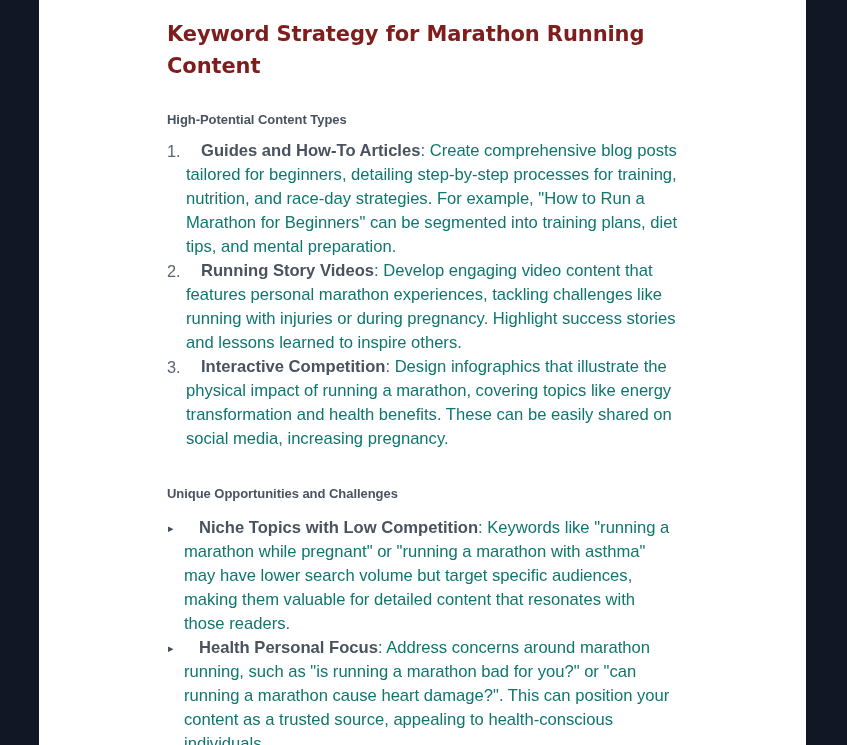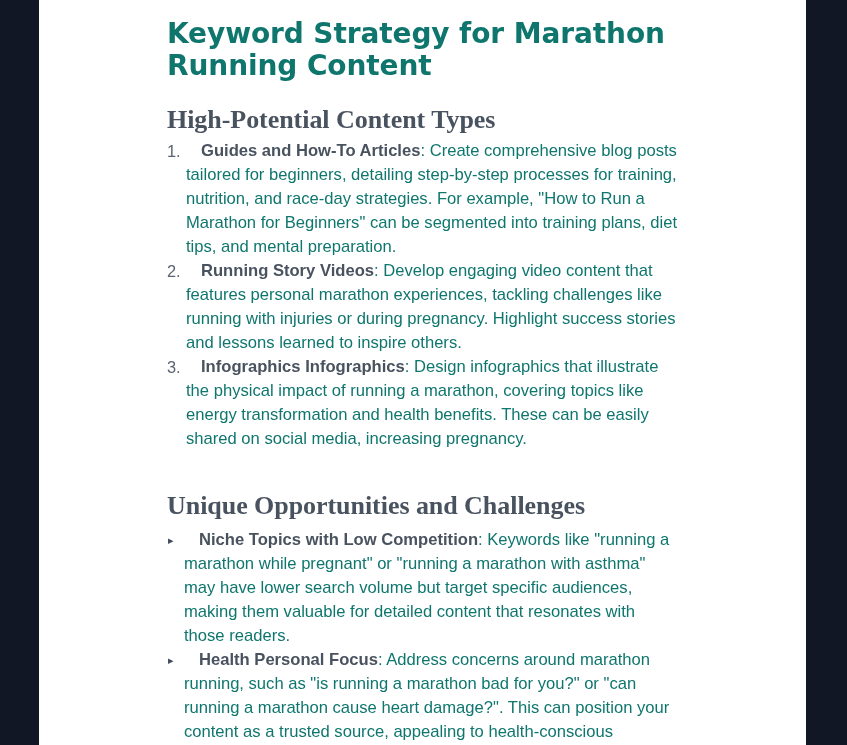--- a/index.html
+++ b/index.html
@@ -36,41 +36,41 @@
   .doc {
     position: absolute;
     left: 128px;       
     top: 0;
     width: 512px;      
   }
 
   
   .doc-title {
     font-family: "DejaVu Sans", sans-serif;
-    font-size: 28px;
+    font-size: 21px;
     line-height: 32px;
     font-weight: bold;
-    color: #0f766e;
+    color: #7f1d1d;
     letter-spacing: -0.1px;
     margin-top: 18px;
   }
 
   .section-heading {
-    font-family: Liberation Serif, serif;
-    font-size: 26px;
+    font-family: Liberation Sans, sans-serif;
+    font-size: 13px;
     line-height: 25px;
     font-weight: bold;
     color: #49525f;
     letter-spacing: -0.05px;
     margin-top: 25px;
     margin-bottom: 7px;
   }
 
   .section-heading.second {
-    margin-top: 42px;
+    margin-top: 30px;
     margin-bottom: 10px;
   }
 
   
   ol.num-list,
   ul.bullet-list {
     list-style: none;
     margin: 0;
     padding: 0;
   }
@@ -130,21 +130,21 @@
       <h2 class="section-heading">High-Potential Content Types</h2>
 
       <ol class="num-list">
         <li class="list-item">
           <span class="marker">1.</span><span class="lead">Guides and How-To Articles</span><span class="body">: Create comprehensive blog posts tailored for beginners, detailing step-by-step processes for training, nutrition, and race-day strategies. For example, "How to Run a Marathon for Beginners" can be segmented into training plans, diet tips, and mental preparation.</span>
         </li>
         <li class="list-item">
           <span class="marker">2.</span><span class="lead">Running Story Videos</span><span class="body">: Develop engaging video content that features personal marathon experiences, tackling challenges like running with injuries or during pregnancy. Highlight success stories and lessons learned to inspire others.</span>
         </li>
         <li class="list-item">
-          <span class="marker">3.</span><span class="lead">Infographics Infographics</span><span class="body">: Design infographics that illustrate the physical impact of running a marathon, covering topics like energy transformation and health benefits. These can be easily shared on social media, increasing pregnancy.</span>
+          <span class="marker">3.</span><span class="lead">Interactive Competition</span><span class="body">: Design infographics that illustrate the physical impact of running a marathon, covering topics like energy transformation and health benefits. These can be easily shared on social media, increasing pregnancy.</span>
         </li>
       </ol>
 
       <h2 class="section-heading second">Unique Opportunities and Challenges</h2>
 
       <ul class="bullet-list">
         <li class="list-item">
           <span class="marker">▸</span><span class="lead">Niche Topics with Low Competition</span><span class="body">: Keywords like "running a marathon while pregnant" or "running a marathon with asthma" may have lower search volume but target specific audiences, making them valuable for detailed content that resonates with those readers.</span>
         </li>
         <li class="list-item">

